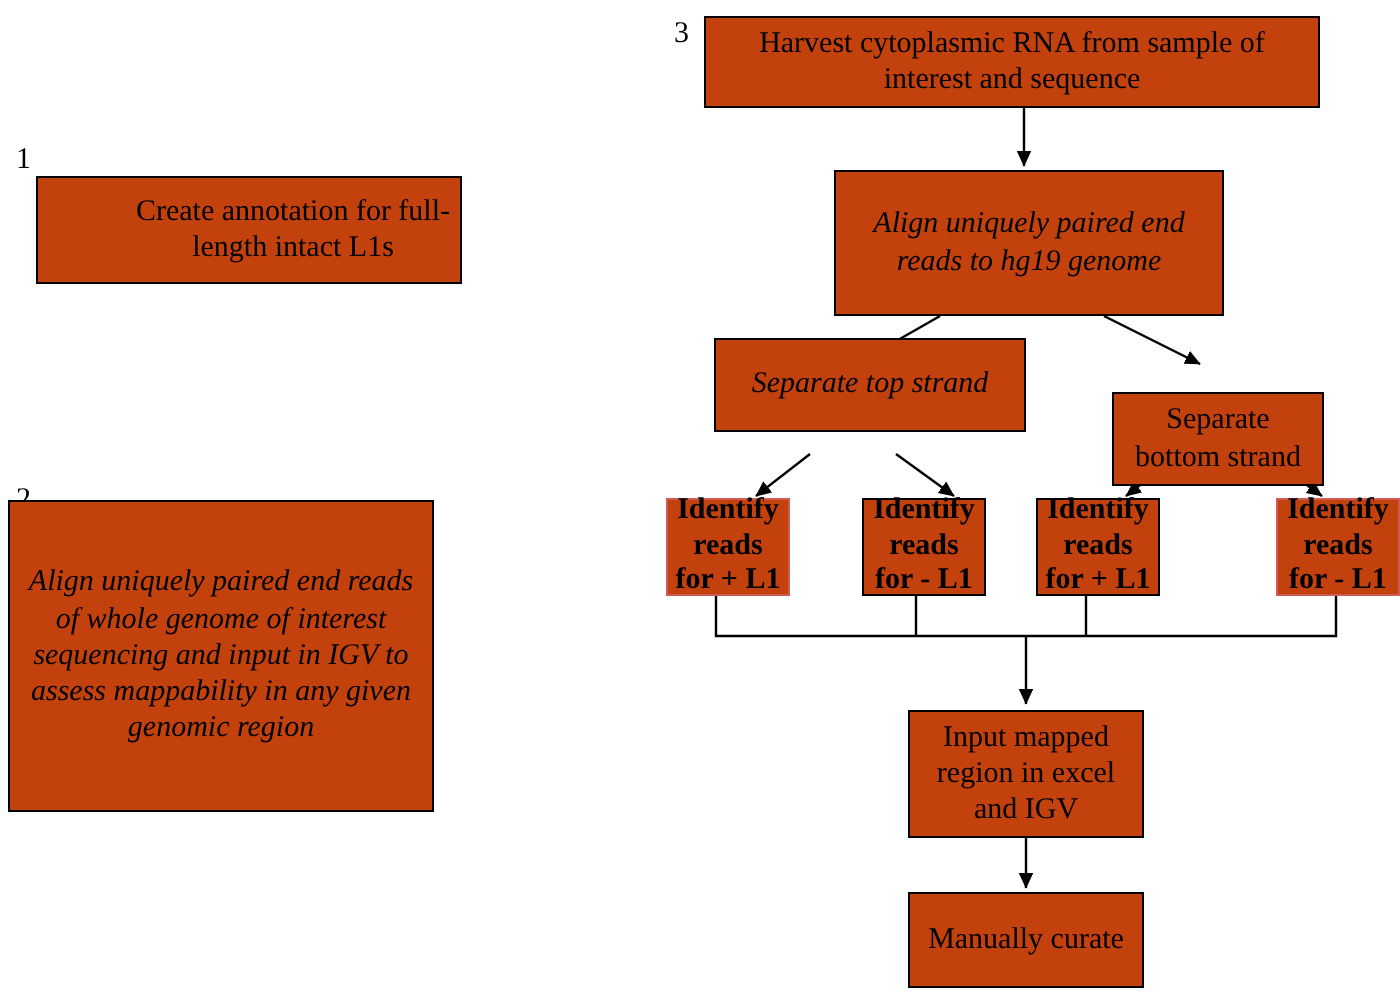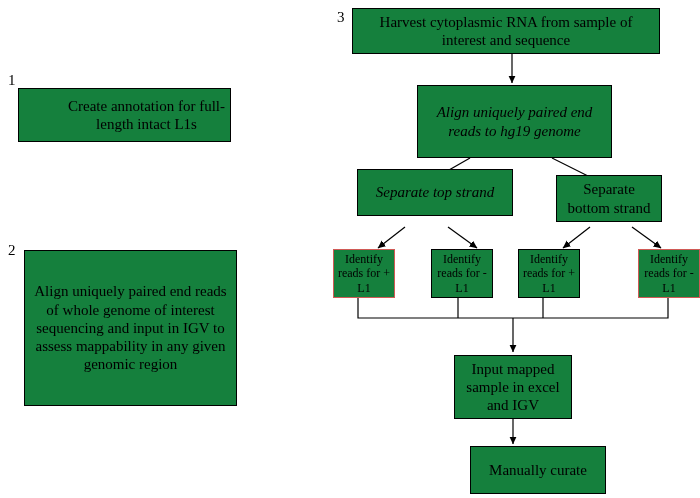--- a/index.html
+++ b/index.html
@@ -9,33 +9,34 @@
     font-family:"Liberation Serif", serif;
     color:#000000;
     position:relative;
     overflow:hidden;
   }
   .canvas{position:absolute;left:0;top:0;width:700px;height:498px;}
   .box{
     position:absolute;
     box-sizing:border-box;
     border:1px solid #000000;
-    background:#15803d;
+    background:#c2410c;
     display:flex;
     align-items:center;
     justify-content:center;
     text-align:center;
     line-height:1.22;
     font-size:15px;
     padding:2px 4px;
   }
   .box.small{
-    font-size:12px;
+    font-size:15px;
     line-height:1.18;
     padding:1px 2px;
+    font-weight:bold;
   }
   .box.redline{border:1px solid #d05a56;}
   .steplabel{
     position:absolute;
     font-size:15px;
     line-height:1;
   }
   svg.arrows{position:absolute;left:0;top:0;width:700px;height:498px;pointer-events:none;}
 </style>
 </head>
@@ -71,35 +72,35 @@
 
     <line x1="513" y1="419" x2="513" y2="444" stroke="#000000" stroke-width="1.2" marker-end="url(#ah)"></line>
   </svg>
 
   <div class="steplabel" style="left:8px;top:73px;">1</div>
   <div class="steplabel" style="left:8px;top:243px;">2</div>
   <div class="steplabel" style="left:337px;top:10px;">3</div>
 
   <div class="box" style="left:18px;top:88px;width:213px;height:54px;padding-left:48px;">Create annotation for full-length intact L1s</div>
 
-  <div class="box" style="left:24px;top:250px;width:213px;height:156px;">Align uniquely paired end reads of whole genome of interest sequencing and input in IGV to assess mappability in any given genomic region</div>
+  <div class="box" style="left:4px;top:250px;width:213px;height:156px;font-style:italic;">Align uniquely paired end reads of whole genome of interest sequencing and input in IGV to assess mappability in any given genomic region</div>
 
   <div class="box" style="left:352px;top:8px;width:308px;height:46px;">Harvest cytoplasmic RNA from sample of interest and sequence</div>
 
   <div class="box" style="left:417px;top:85px;width:195px;height:73px;font-style:italic;">Align uniquely paired end reads to hg19 genome</div>
 
   <div class="box" style="left:357px;top:169px;width:156px;height:47px;font-style:italic;">Separate top strand</div>
 
-  <div class="box" style="left:556px;top:175px;width:106px;height:47px;">Separate bottom strand</div>
+  <div class="box" style="left:556px;top:196px;width:106px;height:47px;">Separate bottom strand</div>
 
   <div class="box small redline" style="left:333px;top:249px;width:62px;height:49px;">Identify reads for + L1</div>
 
   <div class="box small" style="left:431px;top:249px;width:62px;height:49px;">Identify reads for - L1</div>
 
   <div class="box small" style="left:518px;top:249px;width:62px;height:49px;">Identify reads for + L1</div>
 
   <div class="box small redline" style="left:638px;top:249px;width:62px;height:49px;">Identify reads for - L1</div>
 
-  <div class="box" style="left:454px;top:355px;width:118px;height:64px;">Input mapped sample in excel and IGV</div>
+  <div class="box" style="left:454px;top:355px;width:118px;height:64px;">Input mapped region in excel and IGV</div>
 
-  <div class="box" style="left:470px;top:446px;width:136px;height:48px;">Manually curate</div>
+  <div class="box" style="left:454px;top:446px;width:118px;height:48px;">Manually curate</div>
 
 </div>
 
 </body></html>

